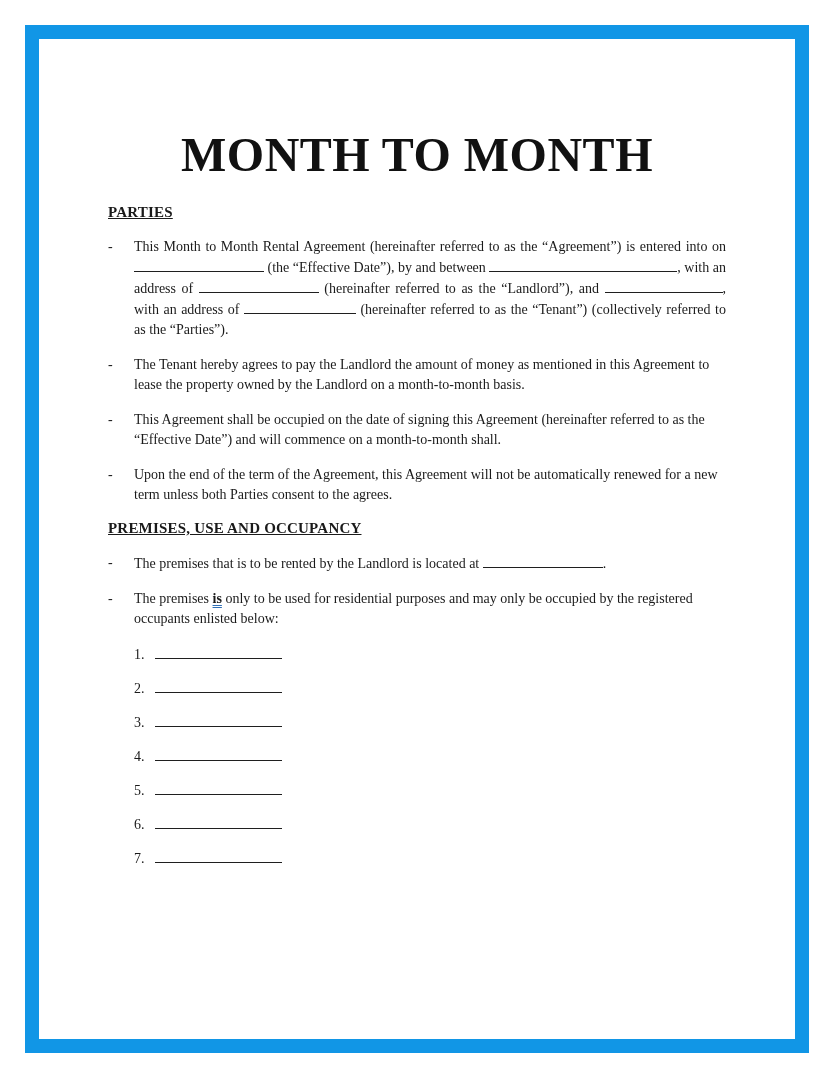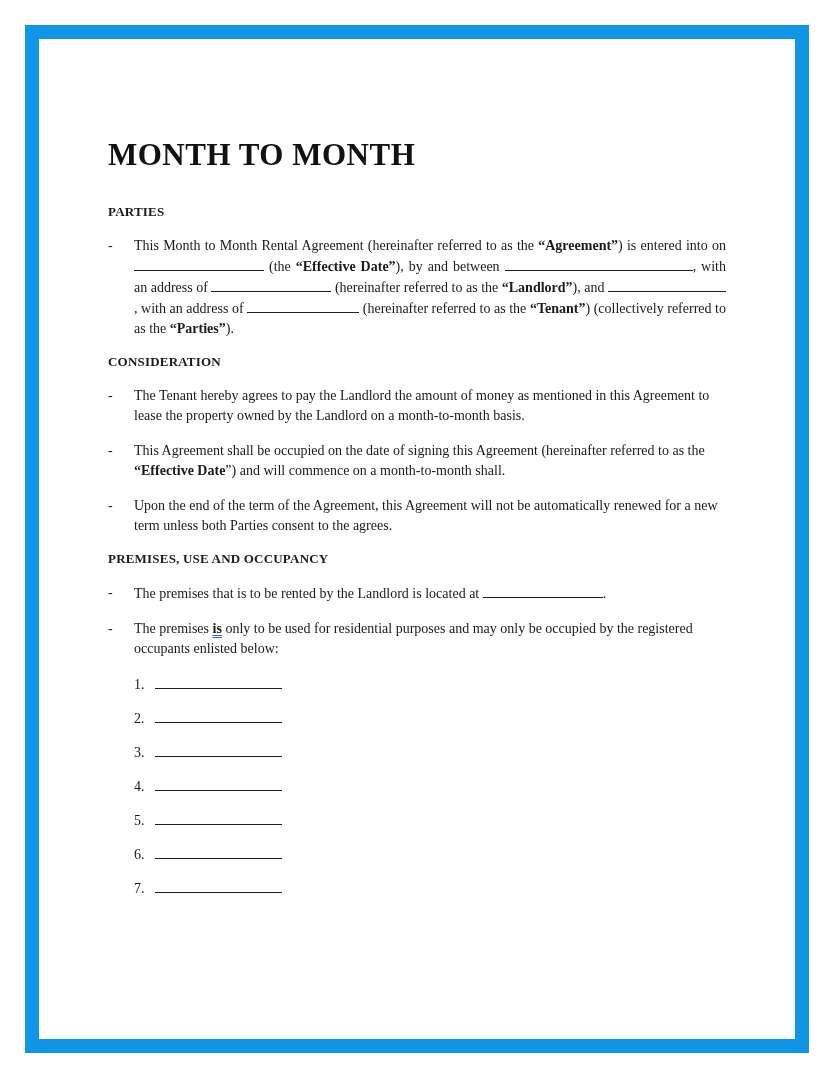--- a/index.html
+++ b/index.html
@@ -25,48 +25,50 @@
   }
   .content {
     position: absolute;
     left: 108px;
     top: 39px;
     width: 618px;
   }
   .title {
     margin-top: 88px;
     margin-bottom: 22px;
+    text-align: center;
     font-weight: bold;
-    font-size: 31px;
+    font-size: 48px;
     line-height: 55px;
     letter-spacing: 0.5px;
     color: #111111;
   }
   .heading {
-    font-size: 13px;
+    font-size: 15px;
     font-weight: bold;
+    text-decoration: underline;
     letter-spacing: 0.2px;
     margin: 4px 0 16px 0;
   }
   .bullet-row {
     display: flex;
     margin: 0 0 15px 0;
     font-size: 14px;
     line-height: 20px;
   }
   .dash {
     flex: 0 0 26px;
     width: 26px;
   }
   .para {
     margin: 0;
     flex: 1 1 auto;
   }
   .para.justify { text-align: justify; }
-  .b { font-weight: bold; margin-top: 43px; }
+  .b { font-weight: normal; margin-top: 43px; }
   .blank {
     display: inline-block;
     height: 14px;
     border-bottom: 1px solid #1f1f1f;
   }
   .grammar {
     text-decoration-line: underline;
     text-decoration-style: double;
     text-decoration-color: #2f6fb5;
     text-decoration-thickness: 1px;
@@ -92,21 +94,20 @@
 <div class="content">
   <div class="title">
     <div>MONTH TO MONTH</div>
   </div>
   <main>
       <div class="heading">PARTIES</div>
       <div class="bullet-row">
         <span class="dash">-</span>
         <p class="para justify"><span>This Month to Month Rental Agreement (hereinafter referred to as the </span><span class="b">“Agreement”</span><span>) is entered into on </span><span class="blank" style="width: 130px;"></span><span> (the </span><span class="b">“Effective Date”</span><span>), by and between </span><span class="blank" style="width: 188px;"></span><span>, with an address of </span><span class="blank" style="width: 120px;"></span><span> (hereinafter referred to as the </span><span class="b">“Landlord”</span><span>), and </span><span class="blank" style="width: 118px;"></span><span>, with an address of </span><span class="blank" style="width: 112px;"></span><span> (hereinafter referred to as the </span><span class="b">“Tenant”</span><span>) (collectively referred to as the </span><span class="b">“Parties”</span><span>).</span></p>
       </div>
-      <div class="heading">CONSIDERATION</div>
       <div class="bullet-row">
         <span class="dash">-</span>
         <p class="para"><span>The Tenant hereby agrees to pay the Landlord the amount of money as mentioned in this Agreement to lease the property owned by the Landlord on a month-to-month basis.</span></p>
       </div>
       <div class="bullet-row">
         <span class="dash">-</span>
         <p class="para"><span>This Agreement shall be occupied on the date of signing this Agreement (hereinafter referred to as the </span><span class="b">“Effective Date</span><span>”) and will commence on a month-to-month shall.</span></p>
       </div>
       <div class="bullet-row">
         <span class="dash">-</span>

